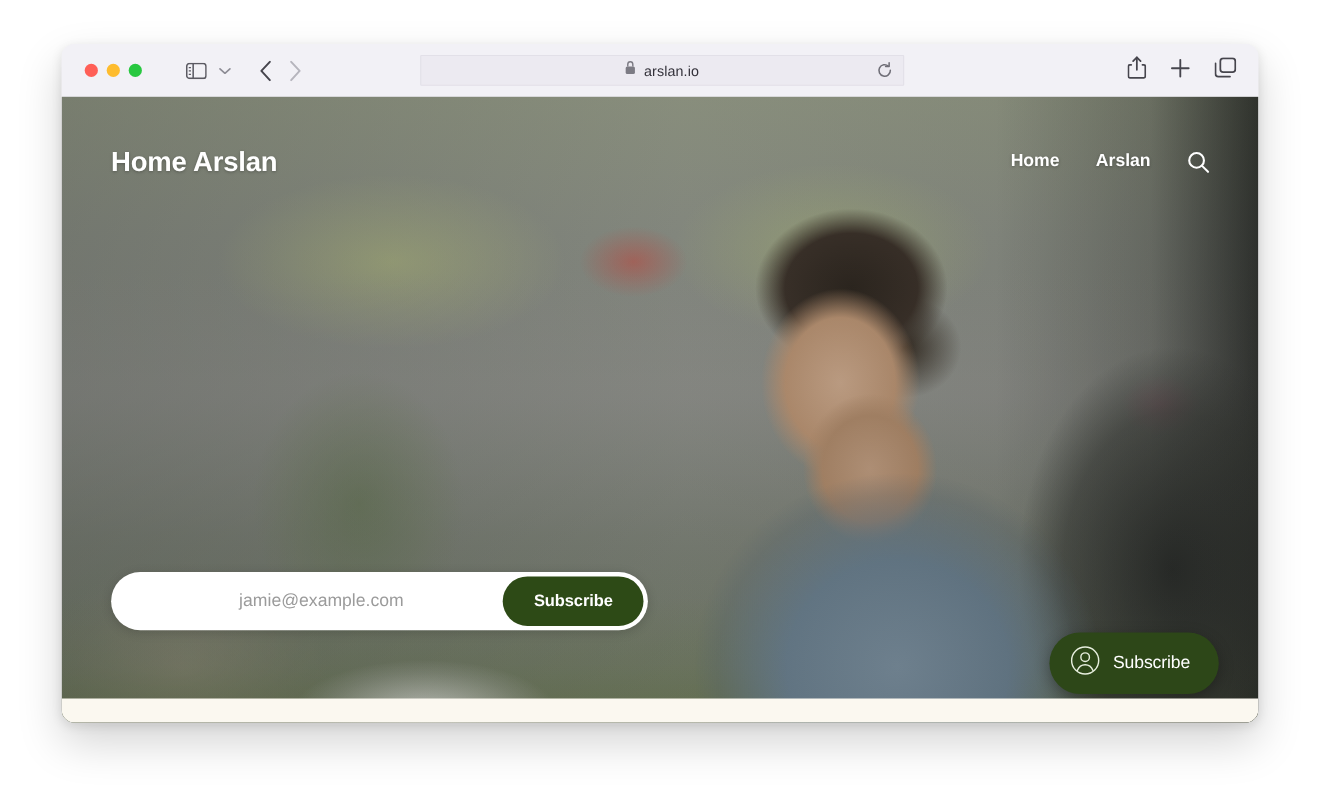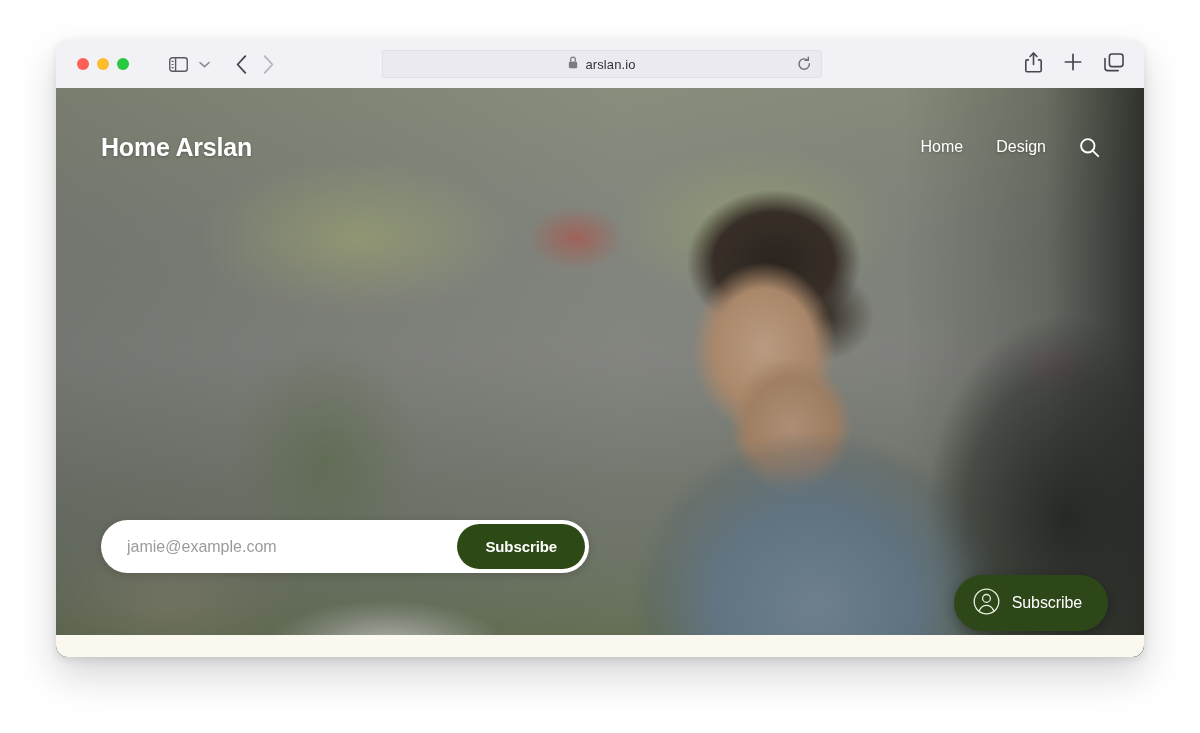--- a/index.html
+++ b/index.html
@@ -125,21 +125,21 @@
   #site-logo{
     margin-left:45px;
     color:#ffffff; font-size:25px; font-weight:700; letter-spacing:-.2px;
     text-shadow:0 1px 3px rgba(0,0,0,.28);
   }
   #site-nav{
     position:absolute; right:44px;
     display:flex; align-items:center; gap:33px;
   }
   .nav-link{
-    color:#ffffff; font-size:16px; font-weight:400;
+    color:#ffffff; font-size:16px; font-weight:700;
     text-decoration:none; text-shadow:0 1px 3px rgba(0,0,0,.3);
   }
   #search-button{ display:flex; align-items:center; }
 
   
   #hero-content{ position:absolute; left:45px; top:198px; width:560px; }
 
   #hero-title{
     color:#ffffff;
     font-size:45px; font-weight:700; line-height:1.06;
@@ -162,21 +162,21 @@
     background:#ffffff;
     border-radius:27px;
     display:flex; align-items:center;
     box-shadow:0 2px 10px rgba(0,0,0,.16);
   }
   #email-input{
     flex:1;
     border:none; outline:none; background:transparent;
     margin-left:26px;
     font-family:"Liberation Sans", sans-serif;
-    font-size:16px; color:#3a3a3a;
+    font-size:16px; color:#3a3a3a;text-align:center;
   }
   #email-input::placeholder{ color:#9b9b9b; }
   #subscribe-submit{
     margin-right:4px;
     height:45px; padding:0 28px;
     border:none; border-radius:23px;
     background:#2d4a16;
     color:#ffffff;
     font-family:"Liberation Sans", sans-serif;
     font-size:15px; font-weight:700;
@@ -289,21 +289,21 @@
 
     <div id="hero-photo"></div>
     <div id="hero-subject"></div>
     <div id="hero-scrim"></div>
 
     <div id="site-header">
       <div id="site-logo">Home Arslan</div>
 
       <div id="site-nav">
         <a class="nav-link" href="#">Home</a>
-        <a class="nav-link" href="#">Design</a>
+        <a class="nav-link" href="#">Arslan</a>
         <span id="search-button">
           <svg width="21" height="21" viewBox="0 0 21 21" fill="none">
             <circle cx="8.8" cy="8.8" r="6.7" stroke="#ffffff" stroke-width="1.9" fill="none"></circle>
             <path d="M13.8 13.8l5.4 5.4" stroke="#ffffff" stroke-width="1.9" stroke-linecap="round"></path>
           </svg>
         </span>
       </div>
     </div>
 
     <div id="hero-content">

